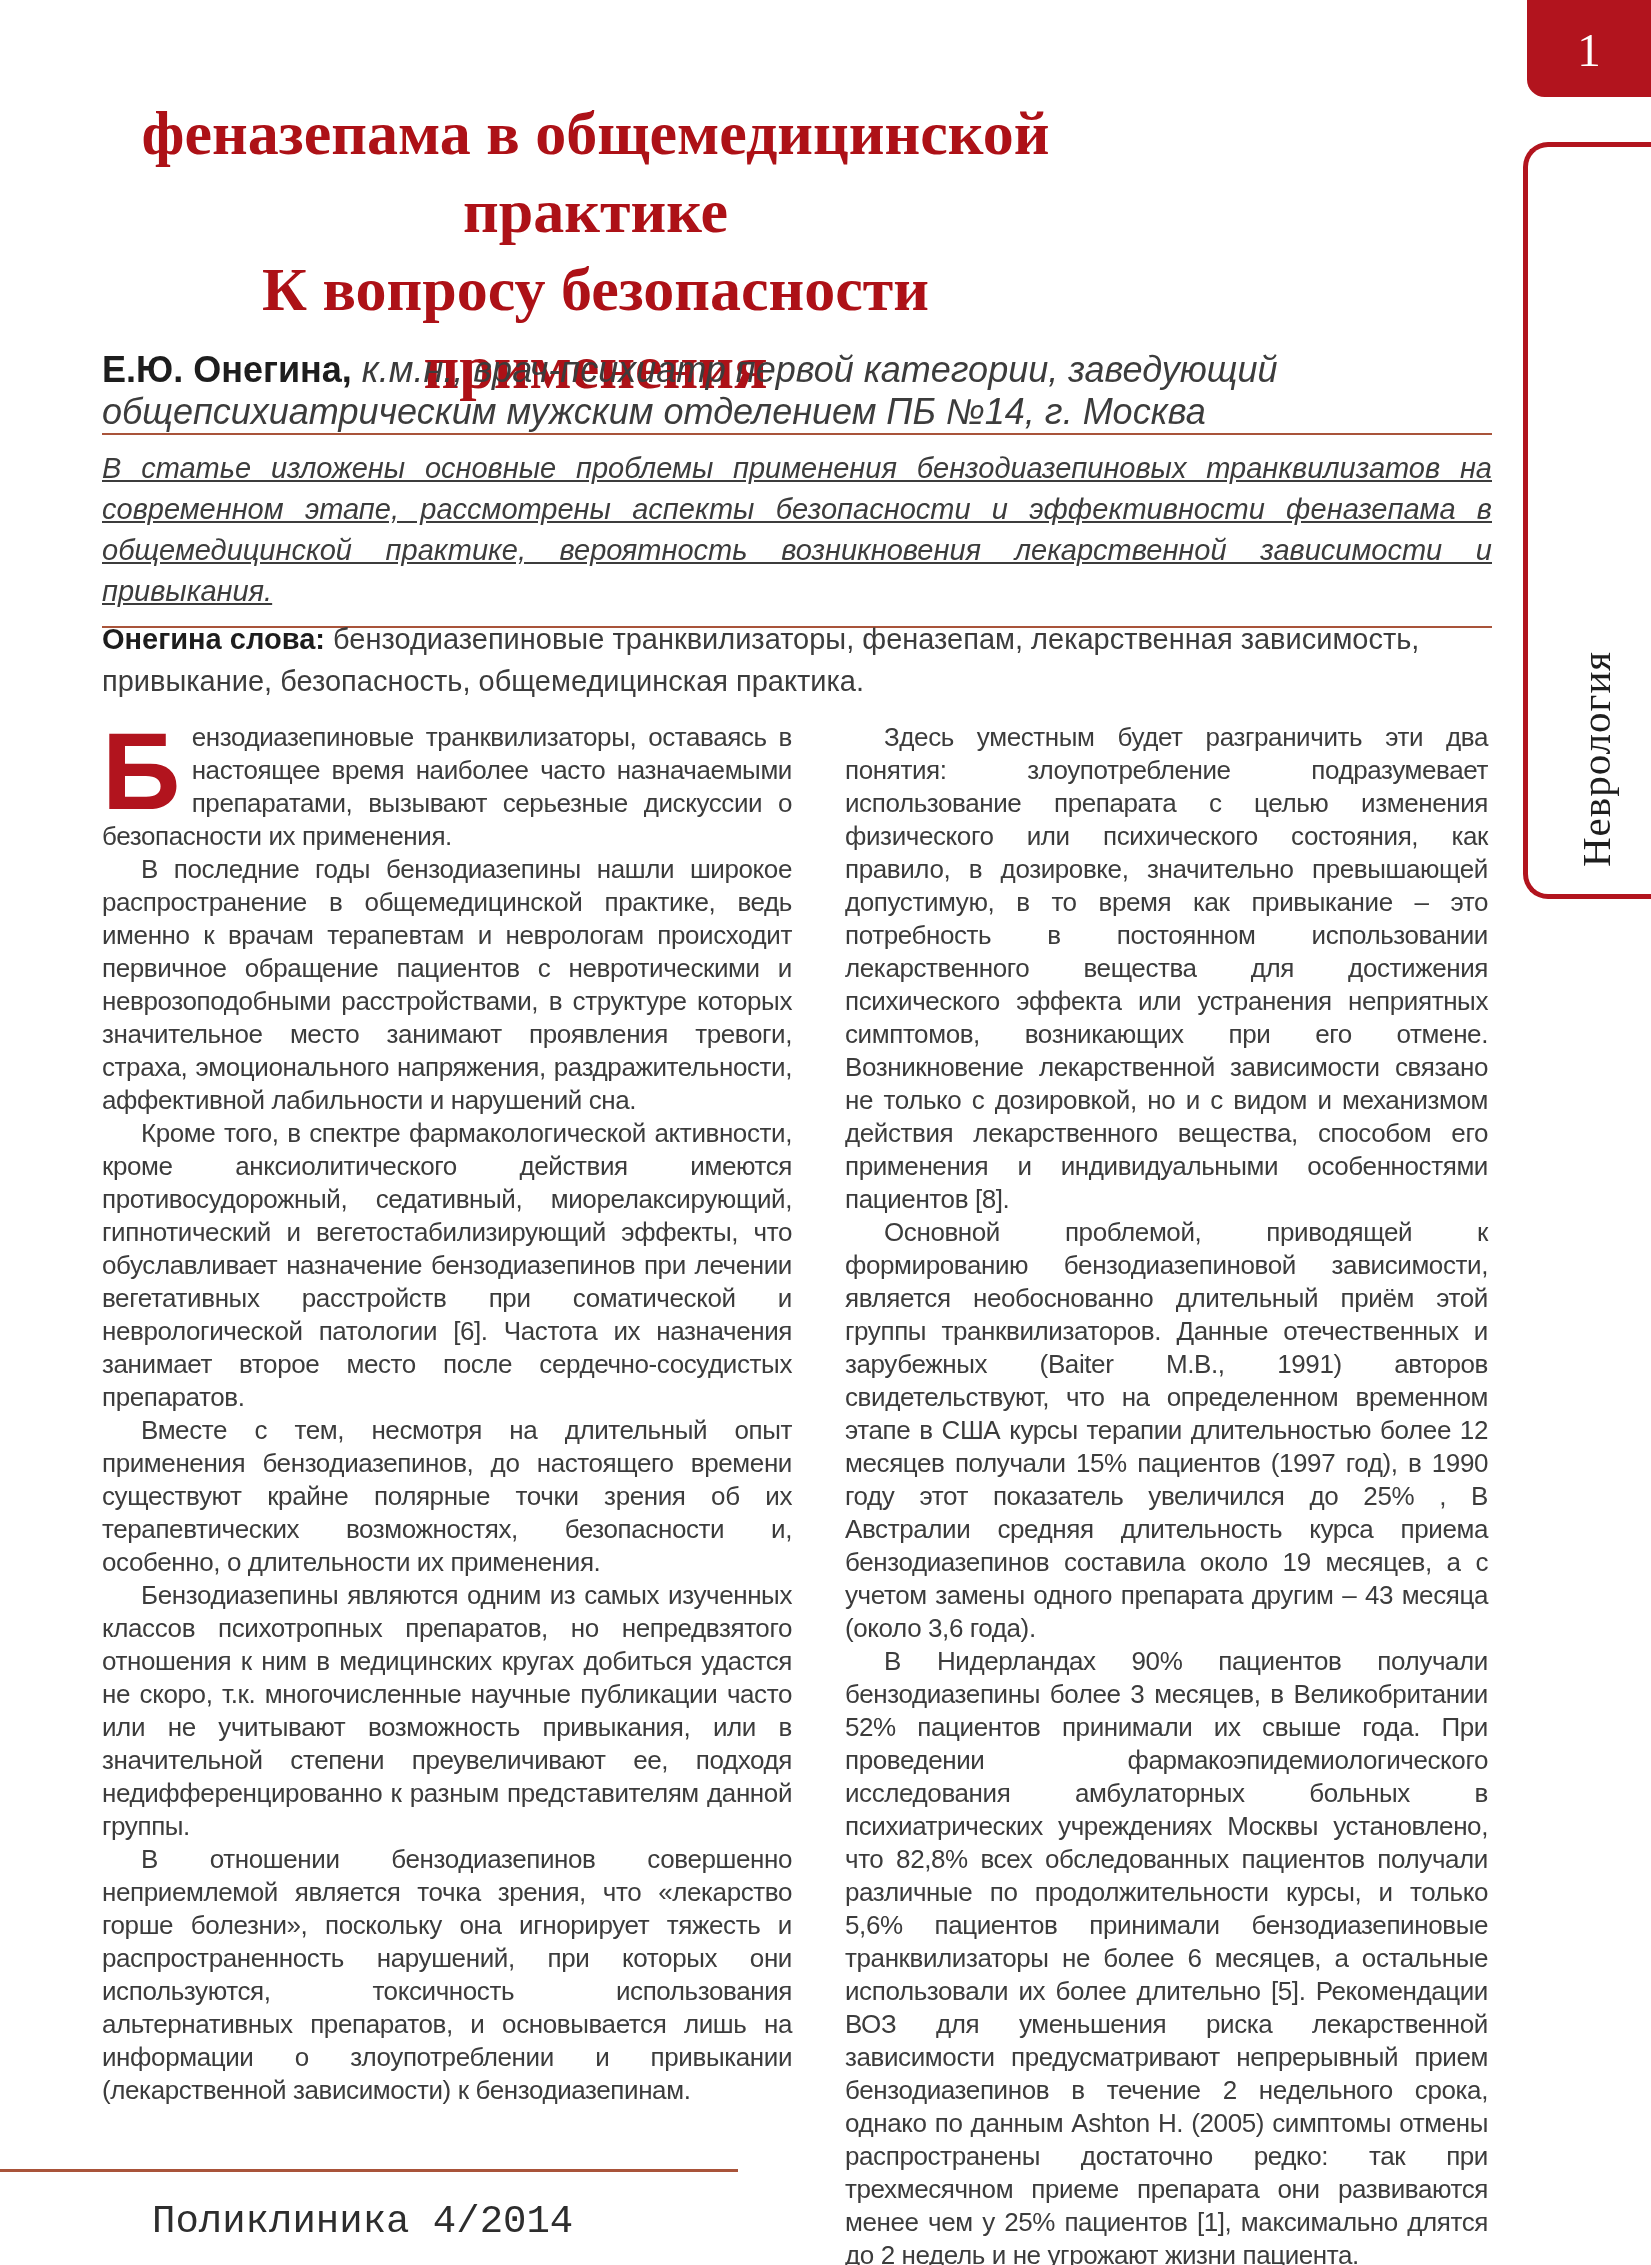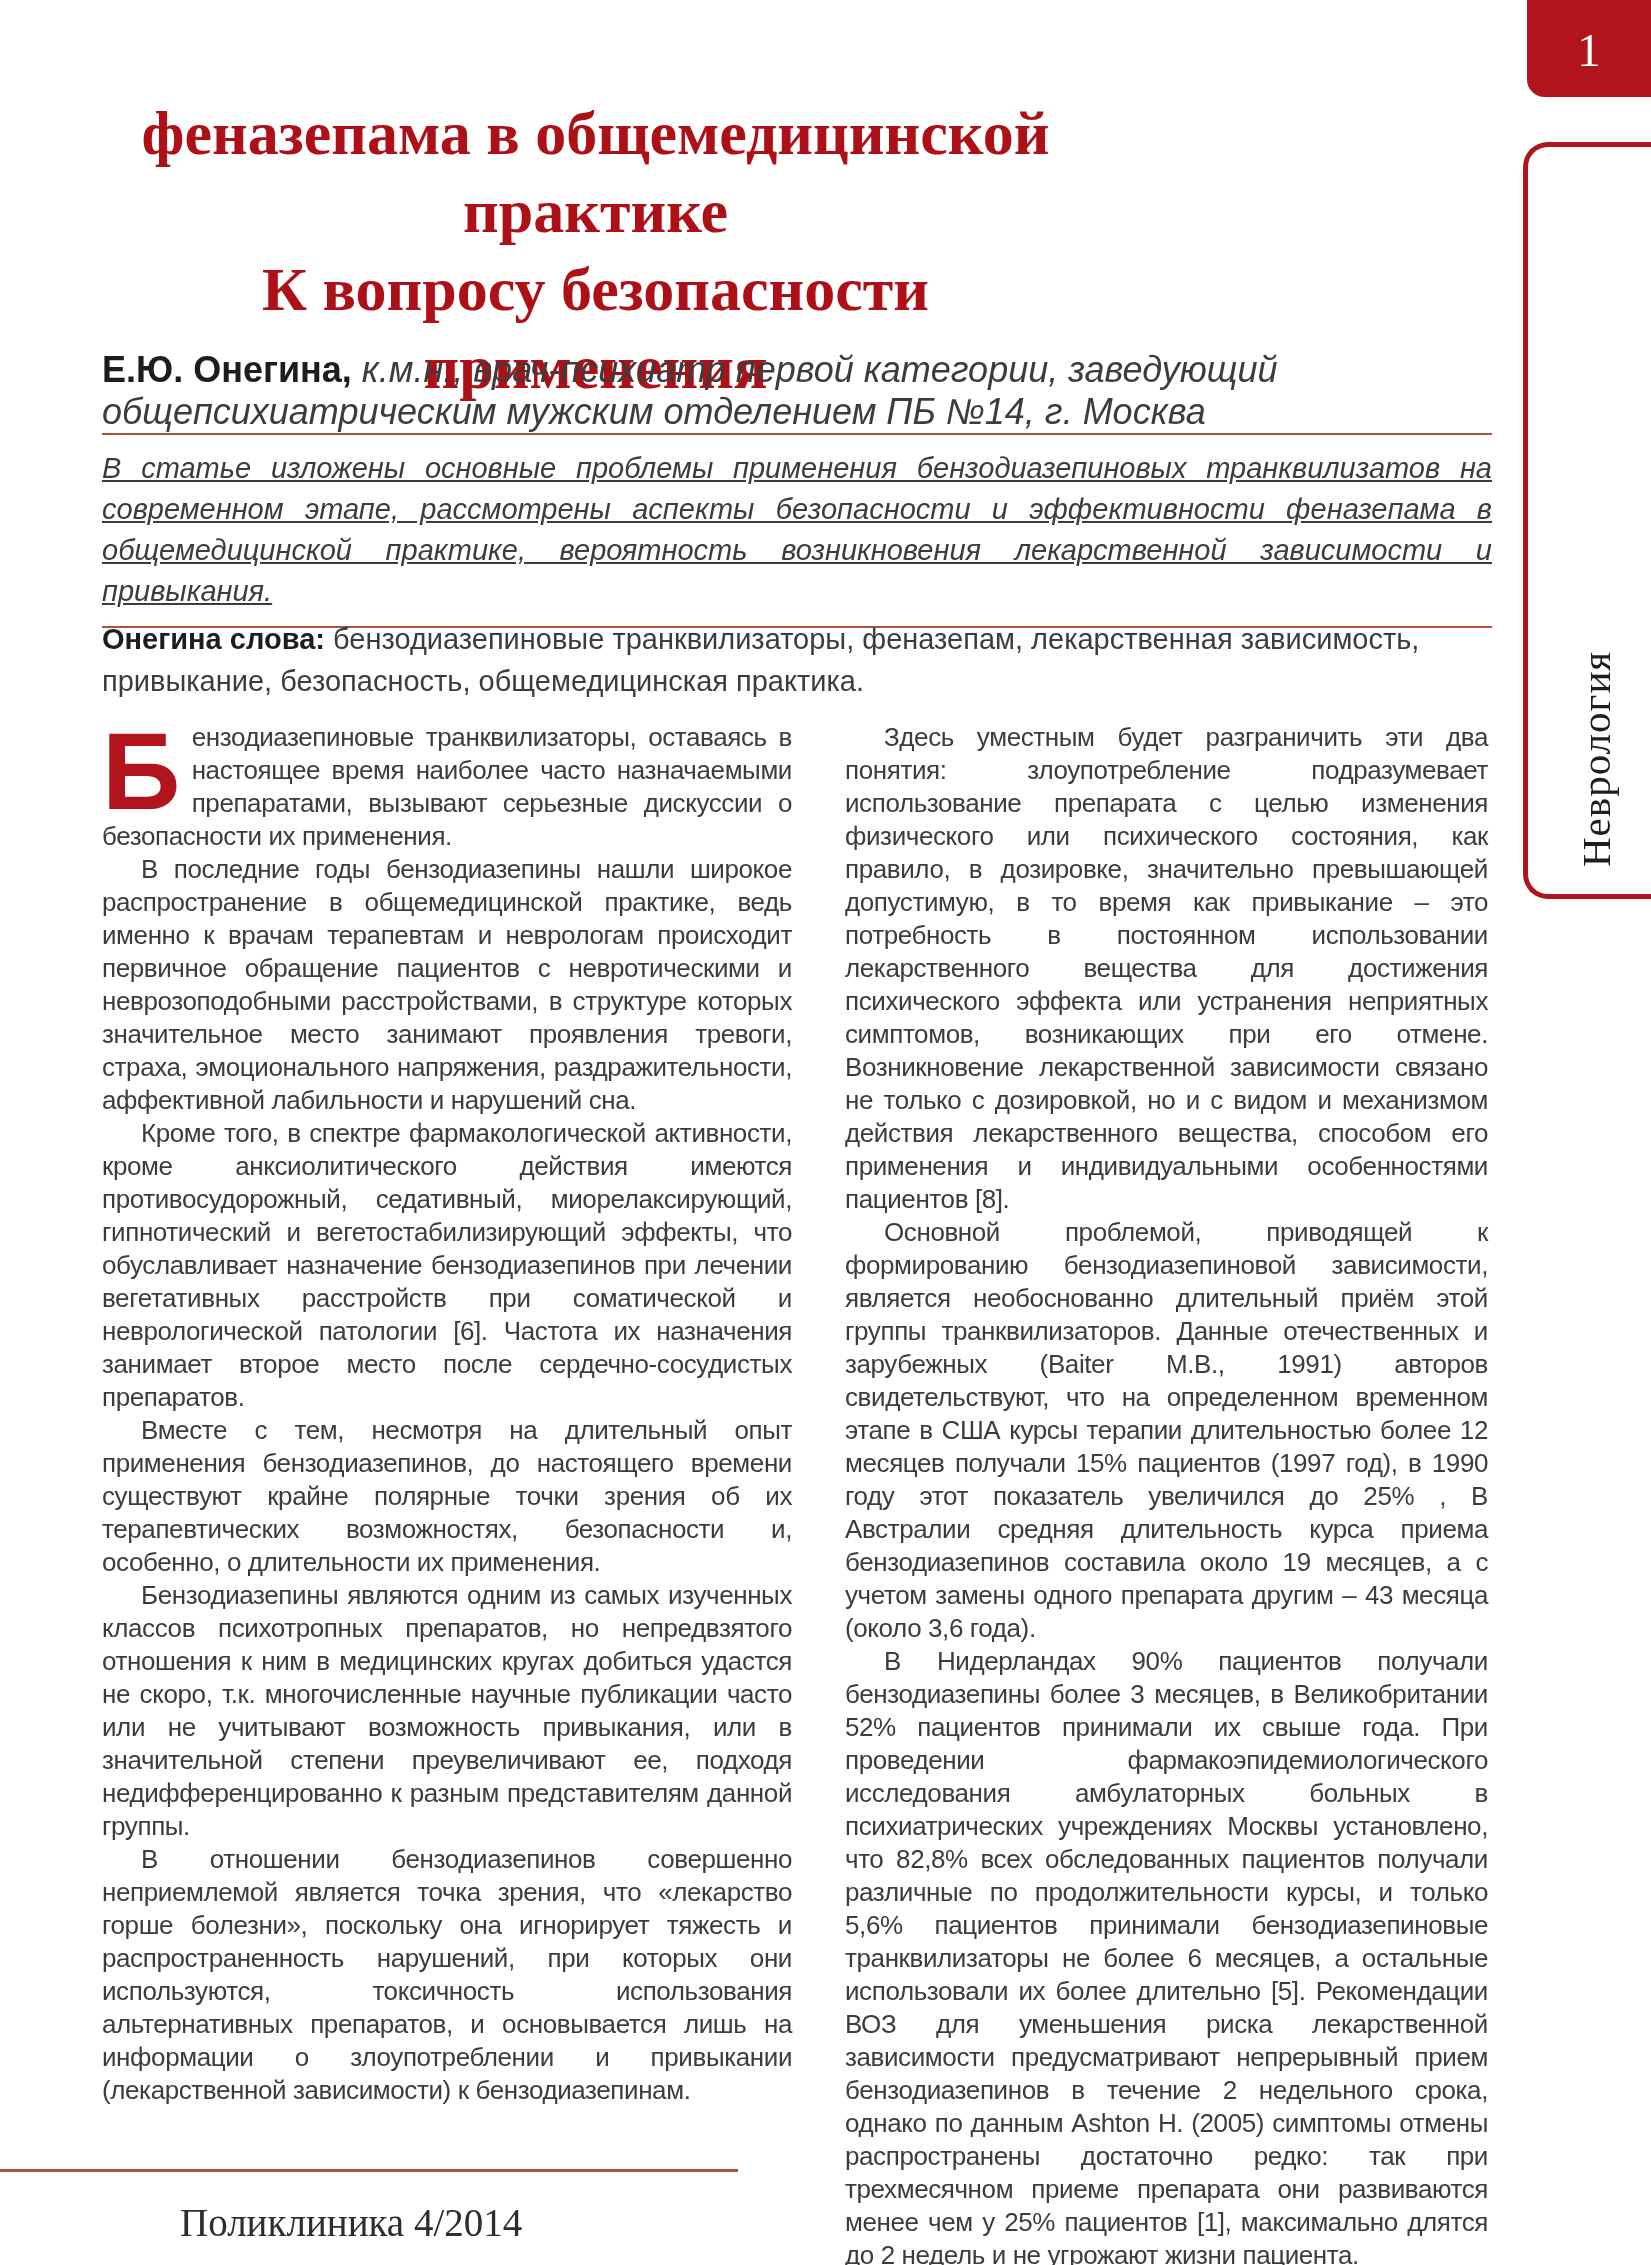--- a/index.html
+++ b/index.html
@@ -129,24 +129,23 @@
   
   .footer-rule {
     position: absolute;
     left: 0; top: 2169px;
     width: 738px; height: 2.9px;
     background: var(--rule-brown, #a9543a);
   }
   .footer-journal {
     position: absolute;
     left: 152px; top: 2200px;
-    font-family: Liberation Serif, serif;
+    font-family: Liberation Mono, monospace;
     font-size: 39px;
     color: #2d2d2d;
-    margin-left: 28px;
   }
 </style>
 </head>
 <body>
 
 <div class="page">
 
   <div class="page-tab">
     <span class="num">1</span>
   </div>

